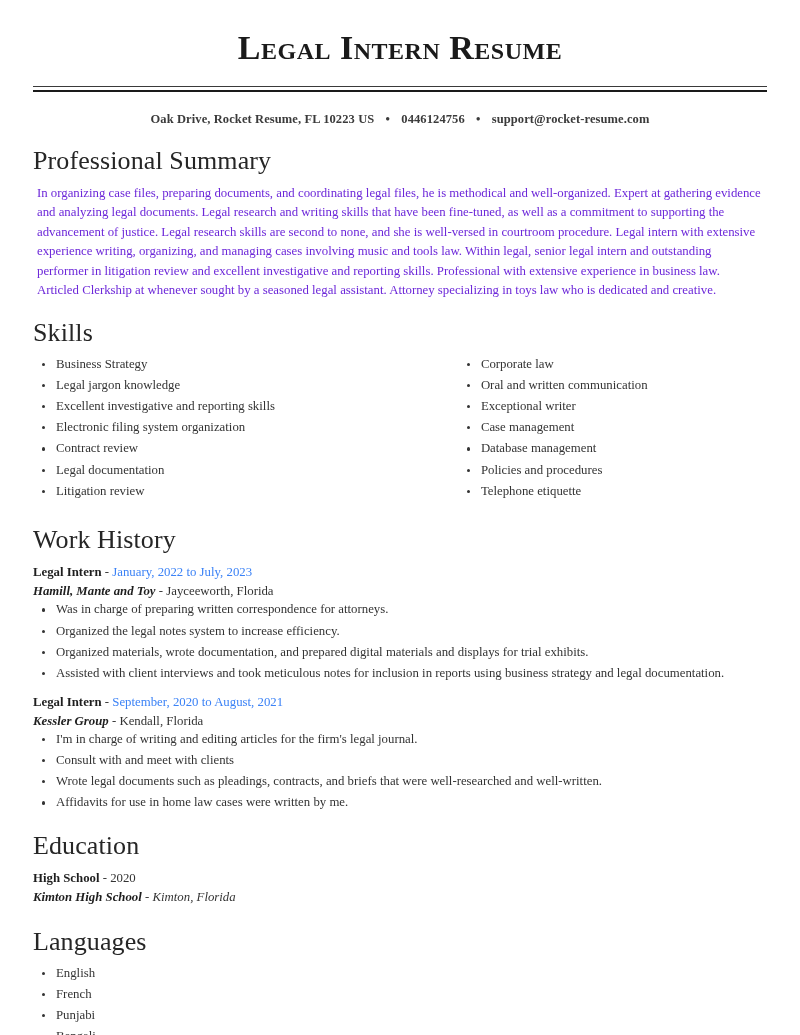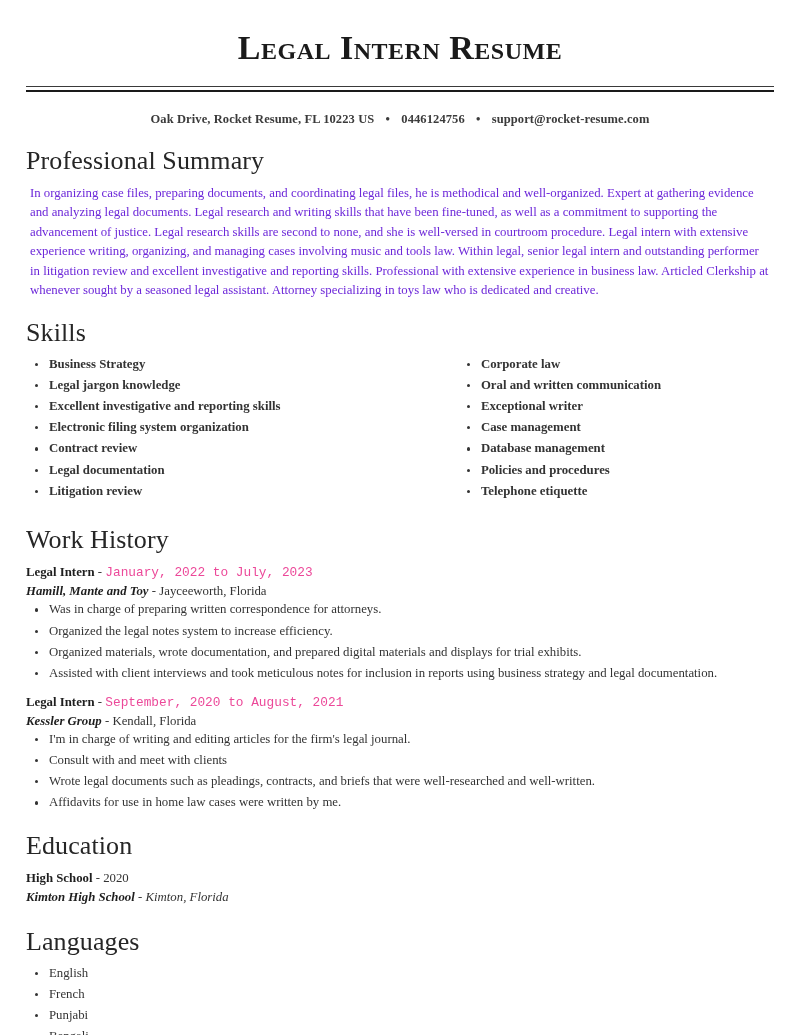--- a/index.html
+++ b/index.html
@@ -12,21 +12,21 @@
     width: 800px;
     height: 1035px;
     font-family: "Liberation Serif", "DejaVu Serif", serif;
     color: #2b2b2b;
     -webkit-font-smoothing: antialiased;
   }
   .page {
     width: 800px;
     height: 1035px;
     box-sizing: border-box;
-    padding: 0 26px;
+    padding: 0 33px;
     background: #ffffff;
     position: relative;
     overflow: hidden;
   }
 
   
   .doc-title {
     text-align: center;
     font-family: "Liberation Serif", "DejaVu Serif", serif;
     font-size: 34px;
@@ -87,21 +87,20 @@
     color: #6d28d9;
     text-align: left;
     margin: 4px;
   }
 
   
   .skills-cols {
     display: flex;
     gap: 17px;
     margin-top: 4px;
-    font-weight: bold;
   }
   .skills-col {
     width: 50%;
     box-sizing: border-box;
   }
   .skills-col.right {
     padding-left: 50px;
   }
   ul.bullets {
     list-style: none;
@@ -136,21 +135,21 @@
   }
   .job-line {
     font-size: 12.8px;
     line-height: 1.5;
     color: #333333;
   }
   .job-role {
     font-weight: 700;
     color: #1e1e1e;
   }
-  .job-dates { color: #ec4899; font-family: Liberation Mono, monospace; }
+  .job-dates { color: #3b82f6; }
   .job-company {
     font-weight: 700;
     font-style: italic;
     color: #1e1e1e;
   }
   .job-location {
     color: #333333;
   }
   .job-bullets {
     margin-top: 7px;

